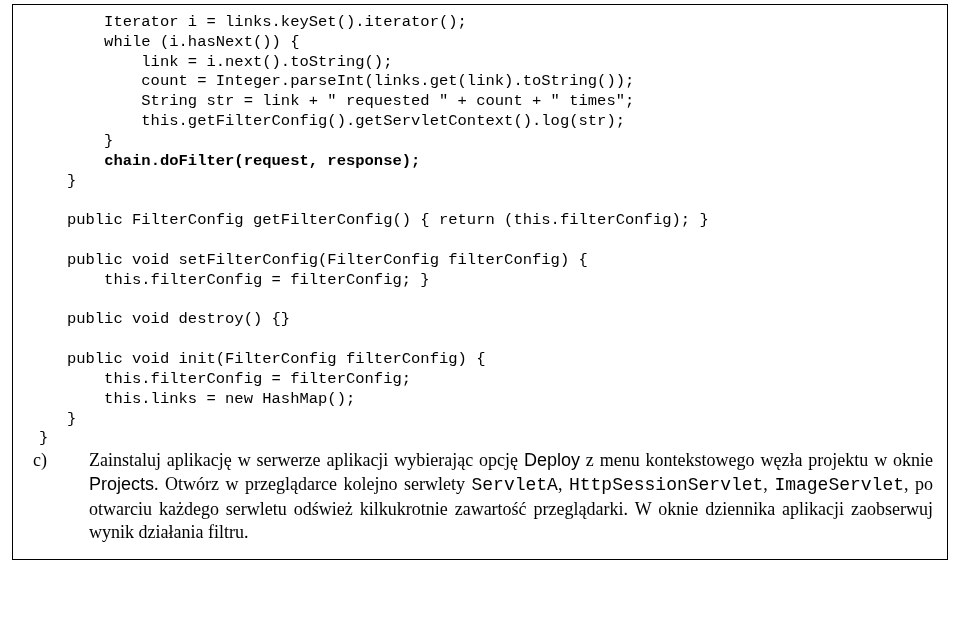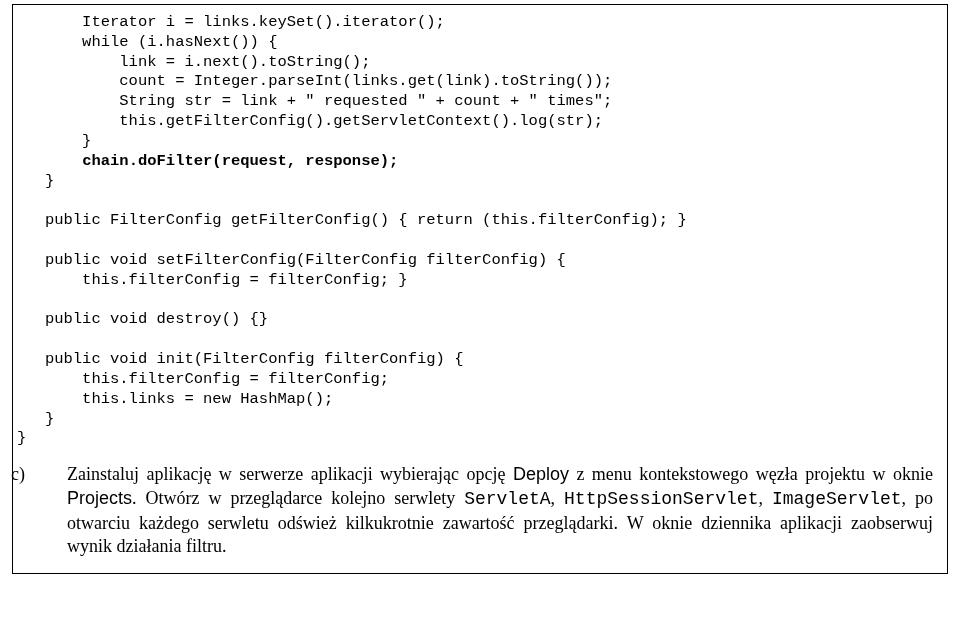--- a/index.html
+++ b/index.html
@@ -5,37 +5,36 @@
   body {
     margin: 0;
     padding: 0;
     background: #ffffff;
     font-family: "Times New Roman", Times, serif;
     width: 960px;
   }
   .container {
     border: 1px solid #000;
     margin: 4px 12px 8px 12px;
-    padding: 8px 14px 14px 4px;
+    padding: 8px 14px 14px 26px;
     box-sizing: border-box;
   }
   .code {
     font-family: "Courier New", Courier, monospace;
     font-size: 15.5px;
     line-height: 1.28;
     white-space: pre;
     color: #000;
   }
   .bold { font-weight: bold; }
   .prose {
     font-size: 18px;
     line-height: 1.32;
     color: #000;
     text-align: justify;
-    margin-top: 14px;
   }
   .prose .label {
     display: inline-block;
     width: 28px;
   }
   .mono-inline {
     font-family: "Courier New", Courier, monospace;
   }
   .ui-word {
     font-family: Arial, Helvetica, sans-serif;

